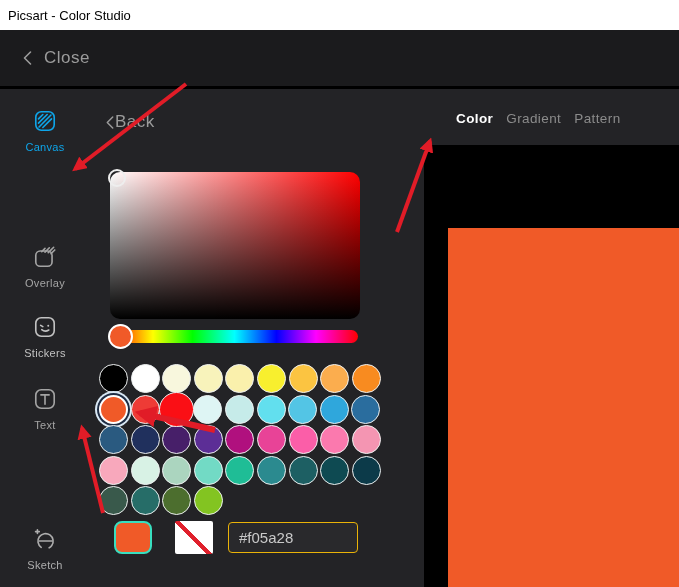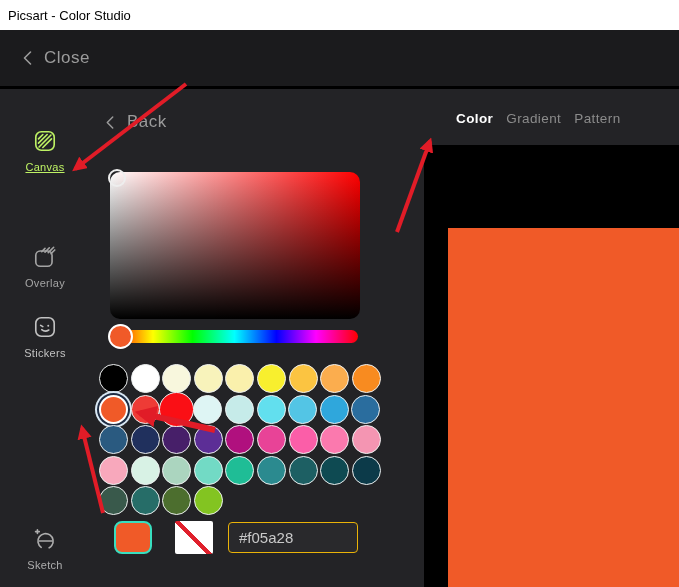--- a/index.html
+++ b/index.html
@@ -26,21 +26,21 @@
   }
   .chev { display:block; }
   
   .sidebar { position:absolute; top:92px; left:0; width:90px; height:495px; background:#232326; }
   .side-item { position:absolute; left:0; width:90px; text-align:center; cursor:pointer; }
   .side-item .ic { display:inline-block; width:26px; height:26px; }
   .side-item .lbl { font-size:11px; margin-top:3px; letter-spacing:.3px; }
   
   .panel { position:absolute; top:92px; left:90px; width:293px; height:495px; }
   .back-row {
-    position:absolute; top:20px; left:15px; display:flex; align-items:center; gap:12px;
+    position:absolute; top:20px; left:15px; display:flex; align-items:center; 
     color:#9b9b9b; font-size:17px; letter-spacing:.5px; cursor:pointer;
   }
   .sv-box {
     position:absolute; top:80px; left:20px; width:250px; height:147px; border-radius:10px;
     background: linear-gradient(to bottom, rgba(0,0,0,0), #000),
                 linear-gradient(to right, #ffffff, #ff0000);
   }
   .sv-cursor {
     position:absolute; top:-3px; left:-2px; width:14px; height:14px;
     border:2px solid #eeeeee; border-radius:50%;
@@ -107,40 +107,44 @@
 <div class="header">
   <div class="close-btn">
     <svg class="chev" width="11" height="16" viewBox="0 0 11 16" fill="none" stroke="#9b9b9b" stroke-width="1.6" stroke-linecap="round" stroke-linejoin="round">
         <polyline points="8.5,2 2.5,8 8.5,14"></polyline>
       </svg>
     <span>Close</span>
   </div>
 </div>
 
 <div class="sidebar" id="sidebar">
-    <div class="side-item active" style="top: 36px; color: #bef264; text-decoration: underline;"><span class="ic"><svg viewBox="0 0 24 24" width="26" height="26" fill="none" stroke="currentColor" stroke-width="1.5" stroke-linecap="round" stroke-linejoin="round">
+    <div class="side-item active" style="top: 16px; color: #0ea5e9;"><span class="ic"><svg viewBox="0 0 24 24" width="26" height="26" fill="none" stroke="currentColor" stroke-width="1.5" stroke-linecap="round" stroke-linejoin="round">
           <rect x="3.5" y="3.5" width="17" height="17" rx="5"></rect>
           <line x1="6" y1="10" x2="10" y2="6"></line>
           <line x1="6" y1="14" x2="14" y2="6"></line>
           <line x1="6.5" y1="17.5" x2="17.5" y2="6.5"></line>
           <line x1="10" y1="18" x2="18" y2="10"></line>
         </svg></span><div class="lbl">Canvas</div></div>
     <div class="side-item" style="top: 222px; color: rgb(194, 194, 194);"><span class="ic"><svg viewBox="0 0 24 24" width="26" height="26" fill="none" stroke="currentColor" stroke-width="1.5" stroke-linecap="round" stroke-linejoin="round">
           <rect x="3.5" y="3.5" width="17" height="17" rx="5"></rect>
           <path d="M8 10.5 l2 1.2"></path>
           <circle cx="15" cy="10.8" r="0.9" fill="currentColor" stroke="none"></circle>
           <path d="M9 14.5 q3 2.6 6.5 0.3"></path>
         </svg></span><div class="lbl">Stickers</div></div>
     <div class="side-item" style="top: 152px; color: rgb(164, 164, 164);"><span class="ic"><svg viewBox="0 0 24 24" width="26" height="26" fill="none" stroke="currentColor" stroke-width="1.5" stroke-linecap="round" stroke-linejoin="round">
           <rect x="3.5" y="6.5" width="15" height="14" rx="4"></rect>
           <line x1="9" y1="7" x2="12" y2="4"></line>
           <line x1="12" y1="7.5" x2="16" y2="3.5"></line>
           <line x1="15" y1="8" x2="20" y2="3"></line>
           <line x1="17.5" y1="9" x2="21" y2="5.5"></line>
         </svg></span><div class="lbl">Overlay</div></div>
+    <div class="side-item" style="top: 294px; color: rgb(164, 164, 164);"><span class="ic"><svg viewBox="0 0 24 24" width="26" height="26" fill="none" stroke="currentColor" stroke-width="1.5" stroke-linecap="round" stroke-linejoin="round">
+          <rect x="3.5" y="3.5" width="17" height="17" rx="5"></rect>
+          <path d="M8.2 8.2 h7.6 M12 8.2 v8.6"></path>
+        </svg></span><div class="lbl">Text</div></div>
     <div class="side-item" style="top: 434px; color: rgb(173, 173, 173);"><span class="ic"><svg viewBox="0 0 24 24" width="26" height="26" fill="none" stroke="currentColor" stroke-width="1.5" stroke-linecap="round" stroke-linejoin="round">
           <circle cx="12.5" cy="14" r="7" stroke-dasharray="36 8" transform="rotate(125 12.5 14)"></circle>
           <line x1="6.5" y1="13.8" x2="18.5" y2="13.8"></line>
           <path d="M5 3.5 v3.4 M3.3 5.2 h3.4"></path>
         </svg></span><div class="lbl">Sketch</div></div>
   </div>
 
 <div class="panel">
   <div class="back-row">
     <svg class="chev" width="10" height="15" viewBox="0 0 11 16" fill="none" stroke="#9b9b9b" stroke-width="1.6" stroke-linecap="round" stroke-linejoin="round">

